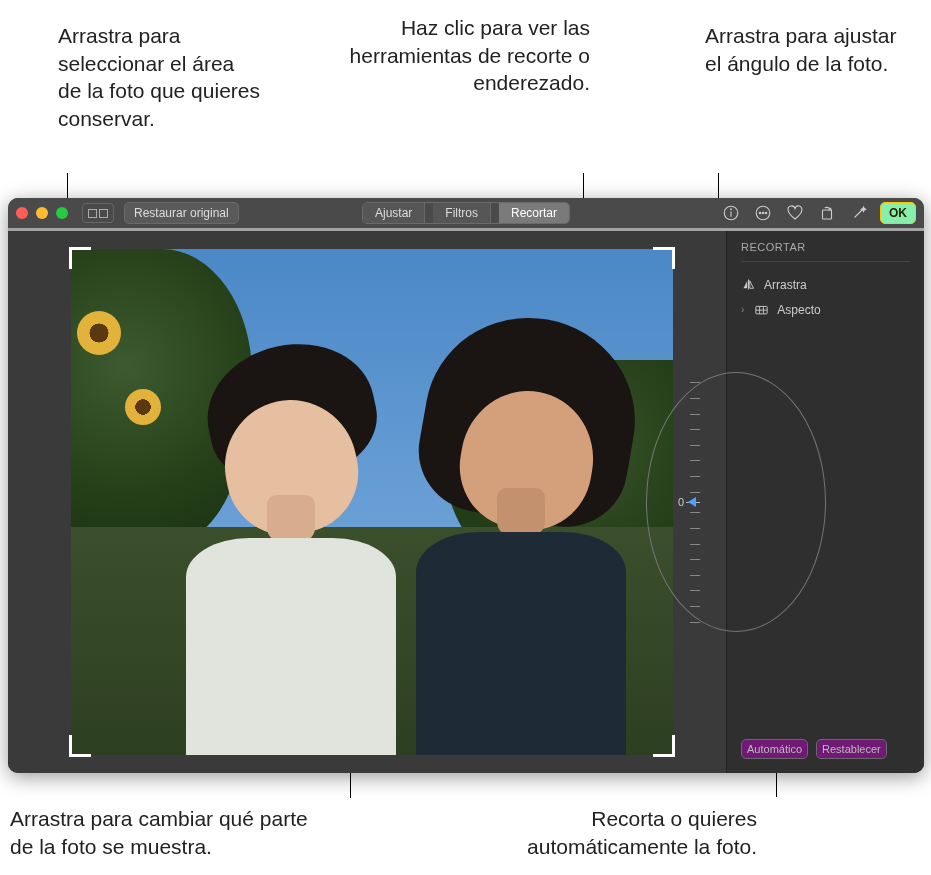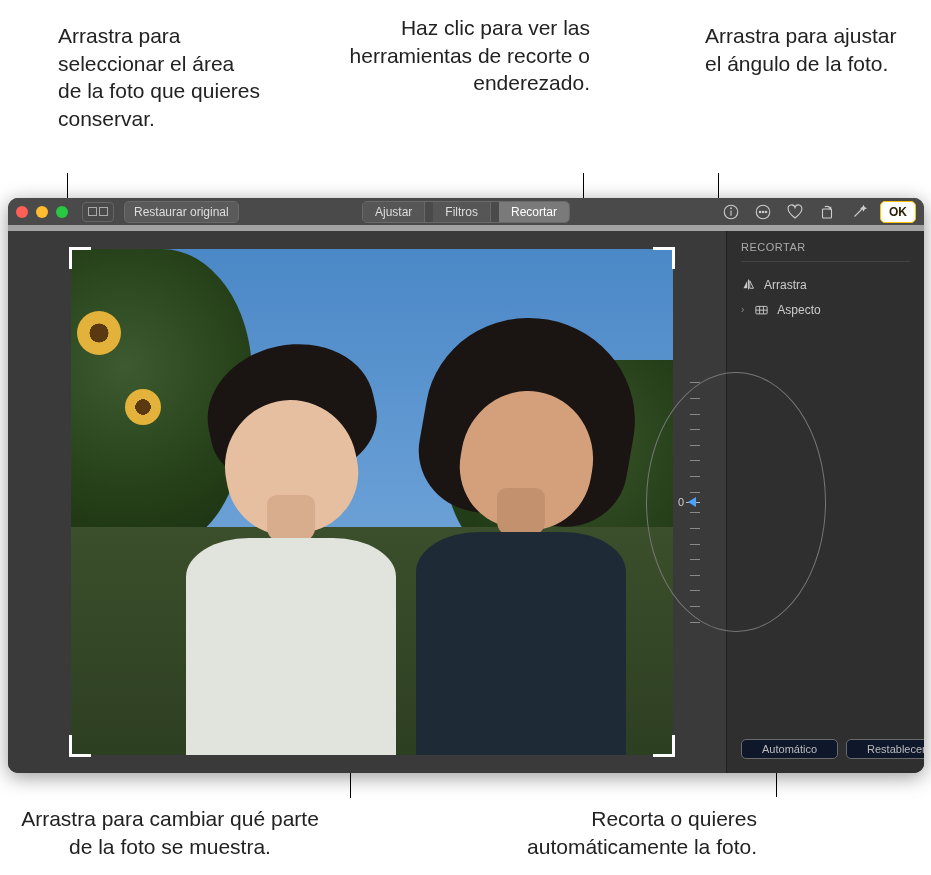--- a/index.html
+++ b/index.html
@@ -40,21 +40,21 @@
     flex-direction: column;
   }
 
   .titlebar {
     height: 38px;
     background: #4a4a4a;
     display: flex;
     align-items: center;
     padding: 0 8px;
     gap: 6px;
-    border-bottom: 6px solid #a3a3a3;
+    border-bottom: 3px solid #a3a3a3;
     position: relative;
   }
   .traffic-lights { display: flex; gap: 8px; margin-right: 8px; }
   .tl { width: 12px; height: 12px; border-radius: 50%; }
   .tl.red    { background: #ff5f57; }
   .tl.yellow { background: #febc2e; }
   .tl.green  { background: #28c840; }
 
   .view-toggle {
     width: 32px; height: 20px;
@@ -67,21 +67,21 @@
   .btn {
     background: #5a5a5a;
     color: #ddd;
     font-size: 12px;
     padding: 3px 9px;
     border-radius: 5px;
     border: 1px solid #6a6a6a;
     cursor: pointer;
     white-space: nowrap;
   }
-  .btn.primary { background: #ffffff; color:#2a2106; border-color:#ffc500; font-weight:600; padding:3px 8px;}
+  .btn.primary { background: #86efac; color:#2a2106; border-color:#ffc500; font-weight:600; padding:3px 8px;}
 
   .center-tabs {
     position:absolute; left:50%; transform:translateX(-50%);
     display:flex; gap:8px;
     border:1px solid #6a6a6a; border-radius:5px; overflow:hidden;
   }
   .center-tabs .tab {
     padding:3px 12px; font-size:12px; color:#ddd; background:#565656;
     border-right:1px solid #6a6a6a; cursor:pointer;
   }
@@ -217,34 +217,34 @@
     width:198px; background:#2f2f2f; border-left:1px solid #222;
     display:flex; flex-direction:column; padding:10px 14px;
     color:#ccc; font-size:12px;
   }
   .panel-title{ font-size:11px; letter-spacing:0.5px; color:#aaa; border-bottom:1px solid #444; padding-bottom:8px; margin-bottom:10px;}
   .panel-row{
     display:flex; align-items:center; gap:8px; padding:5px 0; cursor:pointer;
   }
   .panel-row svg{ width:15px;height:15px; stroke:#ccc; fill:none; stroke-width:1.5;}
   .panel-bottom{ margin-top:auto; display:flex; gap:8px; padding-bottom:4px;}
-  .panel-bottom .btn{ background:#0f172a; color:#bbb; font-size:11px; padding:3px 20px;}
+  .panel-bottom .btn{ background:#701a75; color:#bbb; font-size:11px; padding:3px 5px;}
   .chev{ color:#888; font-size:10px; margin-right:2px;}
 
 </style>
 </head>
 <body>
 
 <div class="callout" style="left:58px; top:22px; width:205px;">Arrastra para seleccionar el área de la foto que quieres conservar.</div>
 
 <div class="callout" style="left:310px; top:14px; width:280px; text-align:right;">Haz clic para ver las herramientas de recorte o enderezado.</div>
 
 <div class="callout" style="left:705px; top:22px; width:195px;">Arrastra para ajustar el ángulo de la foto.</div>
 
-<div class="callout" style="left:10px; top:805px; width:320px; text-align:center;">Arrastra para cambiar qué parte de la foto se muestra.</div>
+<div class="callout" style="left:10px; top:805px; width:320px; text-align:left;">Arrastra para cambiar qué parte de la foto se muestra.</div>
 
 <div class="callout" style="left:437px; top:805px; width:320px; text-align:right;">Recorta o quieres automáticamente la foto.</div>
 
 <div class="callout-line" style="left:67px; top:173px; width:1px; height:82px;"></div>
 <div class="callout-line" style="left:583px; top:173px; width:1px; height:38px;"></div>
 <div class="callout-line" style="left:718px; top:173px; width:1px; height:330px;"></div>
 <div class="callout-line" style="left:350px; top:720px; width:1px; height:78px;"></div>
 <div class="callout-line" style="left:776px; top:753px; width:1px; height:44px;"></div>
 
 <div class="app-window">

